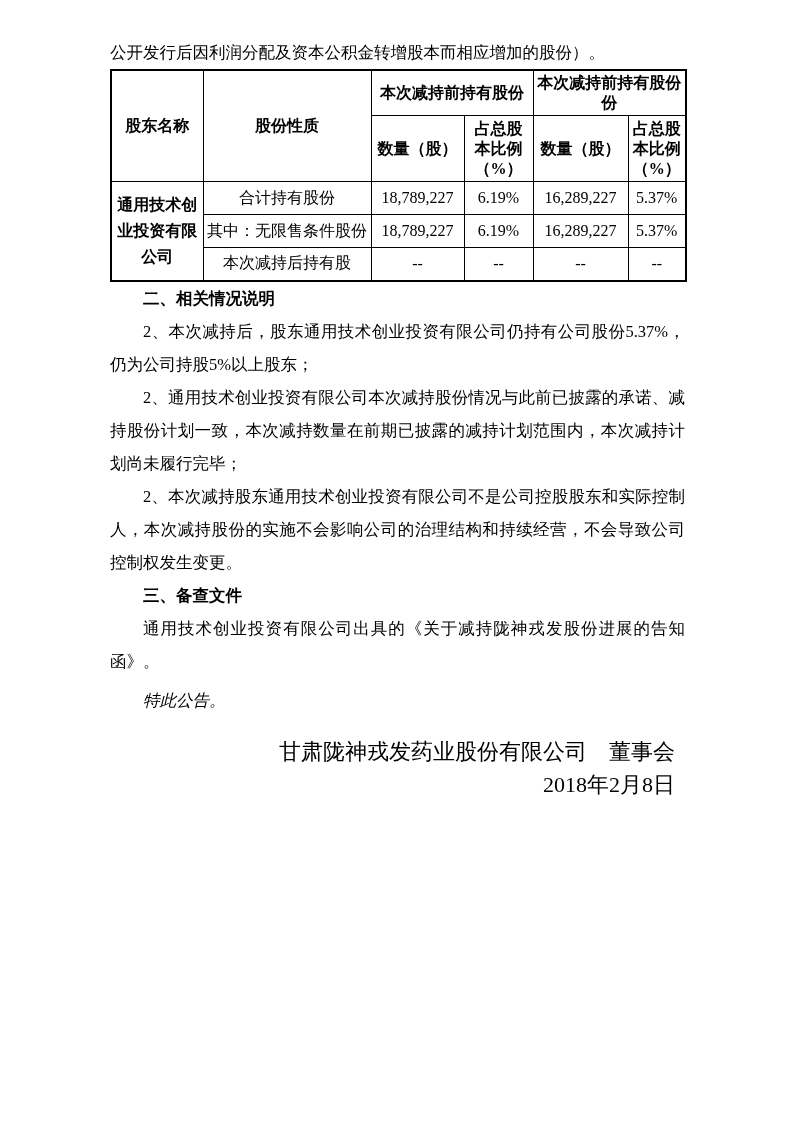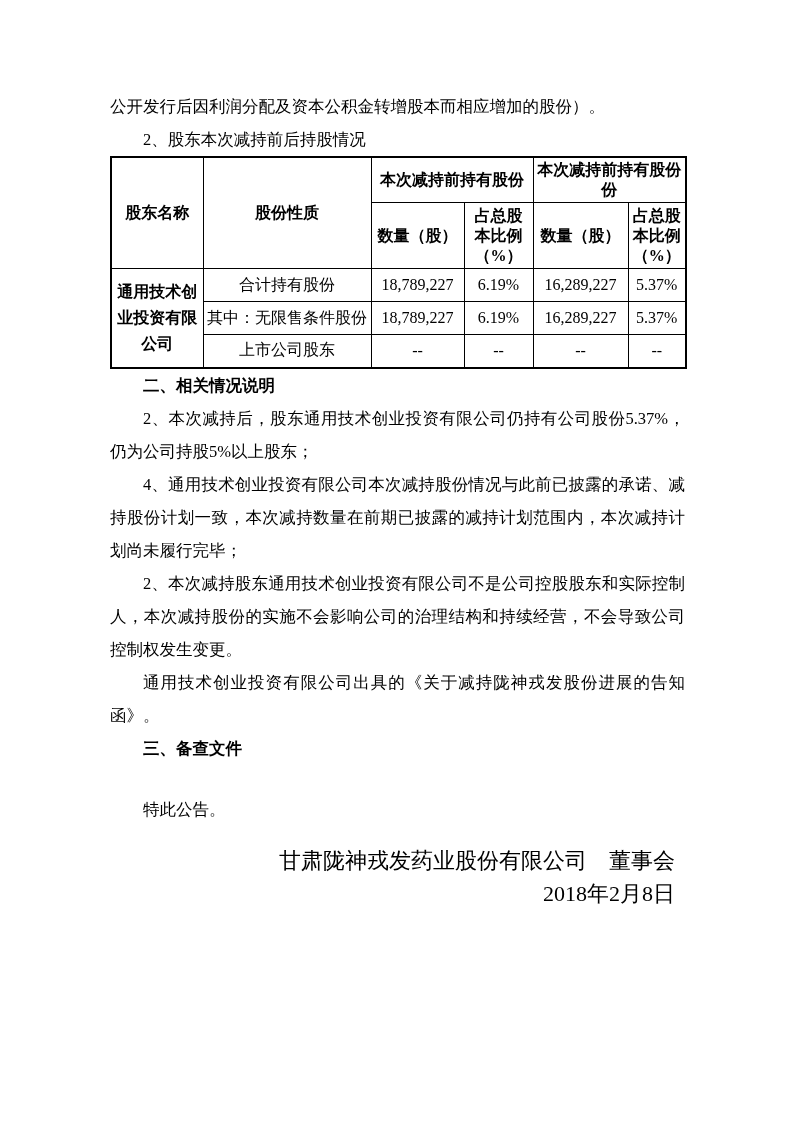--- a/index.html
+++ b/index.html
@@ -7,21 +7,21 @@
   body {
     width: 793px; height: 1122px;
     font-family: "Liberation Serif", "DejaVu Serif", serif;
     color: #000000;
     position: relative;
     overflow: hidden;
   }
   .page {
     position: absolute; top: 0; left: 0;
     width: 793px; height: 1022px;
-    padding: 90px 108px 0 110px;
+    padding: 36px 108px 0 110px;
   }
   .body-text {
     font-size: 16.5px;
     line-height: 33px;
     text-align: justify;
   }
   p.cont { text-indent: 0; }
   p.indent { text-indent: 2em; }
   .bold { font-weight: bold; }
 
@@ -55,21 +55,20 @@
   .sig-block { text-align: right; padding-right: 10px; }
   .sig-line { font-size: 22px; line-height: 33px; }
 </style>
 </head>
 <body>
 
 <div class="page">
 
   <p class="body-text cont">公开发行后因利润分配及资本公积金转增股本而相应增加的股份）。</p>
 
-  <p class="body-text indent">2、股东本次减持前后持股情况</p>
 
   <table class="holding-table">
     <colgroup>
       <col style="width:92px">
       <col style="width:168px">
       <col style="width:93px">
       <col style="width:69px">
       <col style="width:95px">
       <col style="width:58px">
     </colgroup>
@@ -100,38 +99,38 @@
       <td class="num-cell">5.37%</td>
     </tr>
     <tr class="body-row">
       <td class="nature-left">其中：无限售条件股份</td>
       <td class="num-cell">18,789,227</td>
       <td class="num-cell">6.19%</td>
       <td class="num-cell">16,289,227</td>
       <td class="num-cell">5.37%</td>
     </tr>
     <tr class="body-row">
-      <td>上市公司股东</td>
+      <td>本次减持后持有股</td>
       <td class="num-cell">--</td>
       <td class="num-cell">--</td>
       <td class="num-cell">--</td>
       <td class="num-cell">--</td>
     </tr>
   </tbody>
     </table>
 
   <p class="body-text indent bold">二、相关情况说明</p>
 
   <p class="body-text indent">2、本次减持后，股东通用技术创业投资有限公司仍持有公司股份5.37%，仍为公司持股5%以上股东；</p>
-  <p class="body-text indent">4、通用技术创业投资有限公司本次减持股份情况与此前已披露的承诺、减持股份计划一致，本次减持数量在前期已披露的减持计划范围内，本次减持计划尚未履行完毕；</p>
+  <p class="body-text indent">2、通用技术创业投资有限公司本次减持股份情况与此前已披露的承诺、减持股份计划一致，本次减持数量在前期已披露的减持计划范围内，本次减持计划尚未履行完毕；</p>
   <p class="body-text indent">2、本次减持股东通用技术创业投资有限公司不是公司控股股东和实际控制人，本次减持股份的实施不会影响公司的治理结构和持续经营，不会导致公司控制权发生变更。</p>
 
+  <p class="body-text indent bold">三、备查文件</p>
   <p class="body-text indent">通用技术创业投资有限公司出具的《关于减持陇神戎发股份进展的告知函》。</p>
-  <p class="body-text indent bold">三、备查文件</p>
 
-  <p class="body-text indent" style="margin-top:28px;">特此公告。</p>
+  <p class="body-text indent" style="margin-top:6px;font-style:italic;">特此公告。</p>
 
   <div class="sig-block" style="margin-top:18px;">
     <p class="sig-line">甘肃陇神戎发药业股份有限公司　董事会</p>
     <p class="sig-line">2018年2月8日</p>
   </div>
 
 </div>
 
 </body></html>

